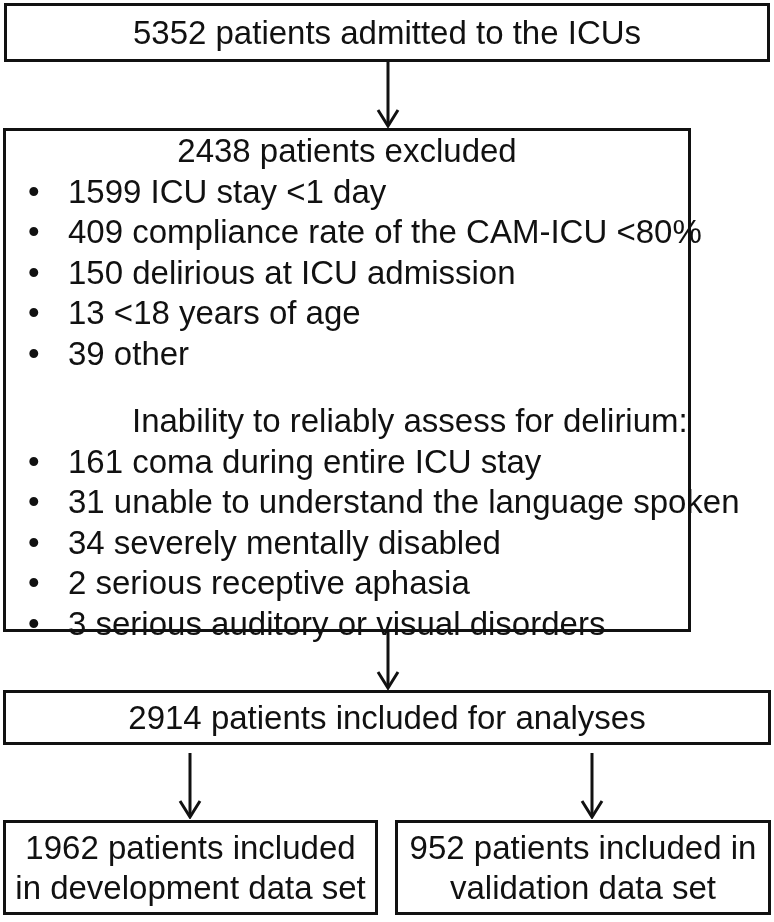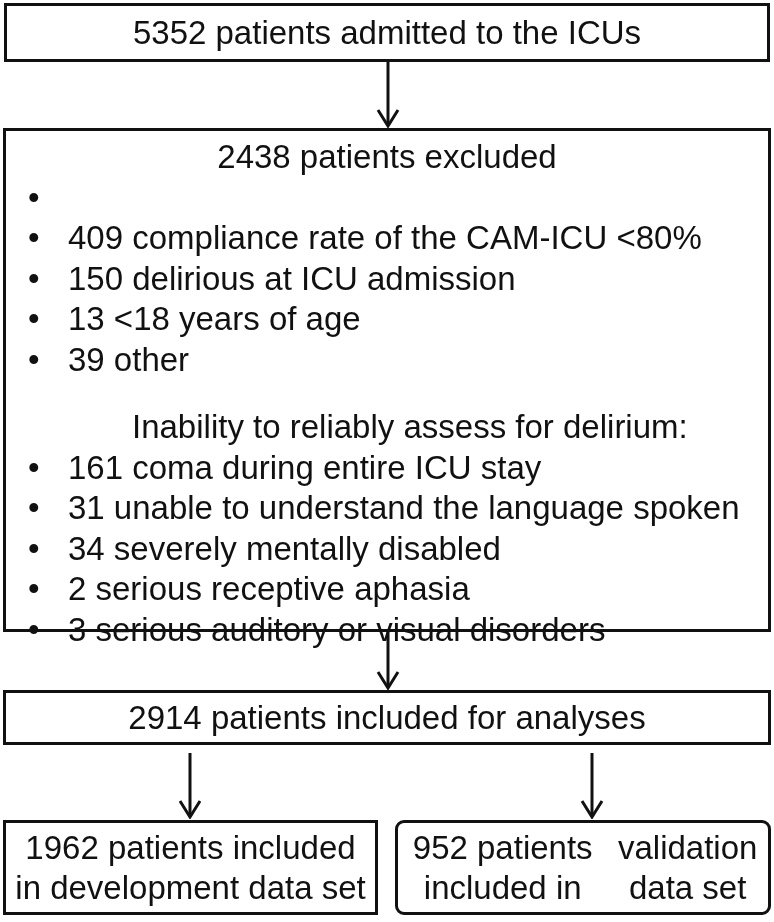--- a/index.html
+++ b/index.html
@@ -23,31 +23,31 @@
   }
   .center-text {
     display: flex;
     align-items: center;
     justify-content: center;
     text-align: center;
   }
   
   .box-admitted { left: 4px; top: 3px; width: 766px; height: 59px; }
   
-  .box-excluded { left: 3px; top: 128px; width: 768px; height: 504px; padding-top: 6px; }
+  .box-excluded { left: 3px; top: 128px; width: 688px; height: 504px; padding-top: 0; }
   .excl-title { text-align: center; height: 40.5px; line-height: 40.5px; }
   .row { height: 40.5px; line-height: 40.5px; white-space: nowrap; display: flex; }
   .row.bullet { padding-left: 22px; }
   .row.bullet .dot { width: 40px; flex: 0 0 40px; }
   .row.subheading { padding-left: 126px; margin-top: 27px; }
   
   .box-included { left: 3px; top: 690px; width: 768px; height: 55px; }
   
   .box-development { left: 3px; top: 820px; width: 375px; height: 95px; flex-direction: column; text-align: center; }
-  .box-validation { left: 395px; top: 820px; width: 376px; height: 95px; flex-direction: row; border-radius: 9px; }
+  .box-validation { left: 395px; top: 820px; width: 376px; height: 95px; flex-direction: column; }
   .twoline { line-height: 40px; }
   
   .arrow { position: absolute; color: var(--ink); }
   .arrow svg { display: block; }
   .arrow-1 { left: 375px; top: 62px; }
   .arrow-2 { left: 375px; top: 632px; }
   .arrow-3a { left: 177px; top: 753px; }
   .arrow-3b { left: 579px; top: 753px; }
 </style>
 </head>
@@ -64,20 +64,21 @@
       <line x1="13" y1="0" x2="13" y2="63" stroke="currentColor" stroke-width="3"></line>
       <polyline points="3,48 13,64 23,48" fill="none" stroke="currentColor" stroke-width="3"></polyline>
     </svg>
   </div>
 
   <div class="fbox box-excluded">
     <div class="excl-title">2438 patients excluded</div>
     <div>
         <div class="row bullet">
           <span class="dot">•</span>
+          <span class="row-text">1599 ICU stay &lt;1 day</span>
         </div>
         <div class="row bullet">
           <span class="dot">•</span>
           <span class="row-text">409 compliance rate of the CAM-ICU &lt;80%</span>
         </div>
         <div class="row bullet">
           <span class="dot">•</span>
           <span class="row-text">150 delirious at ICU admission</span>
         </div>
         <div class="row bullet">

